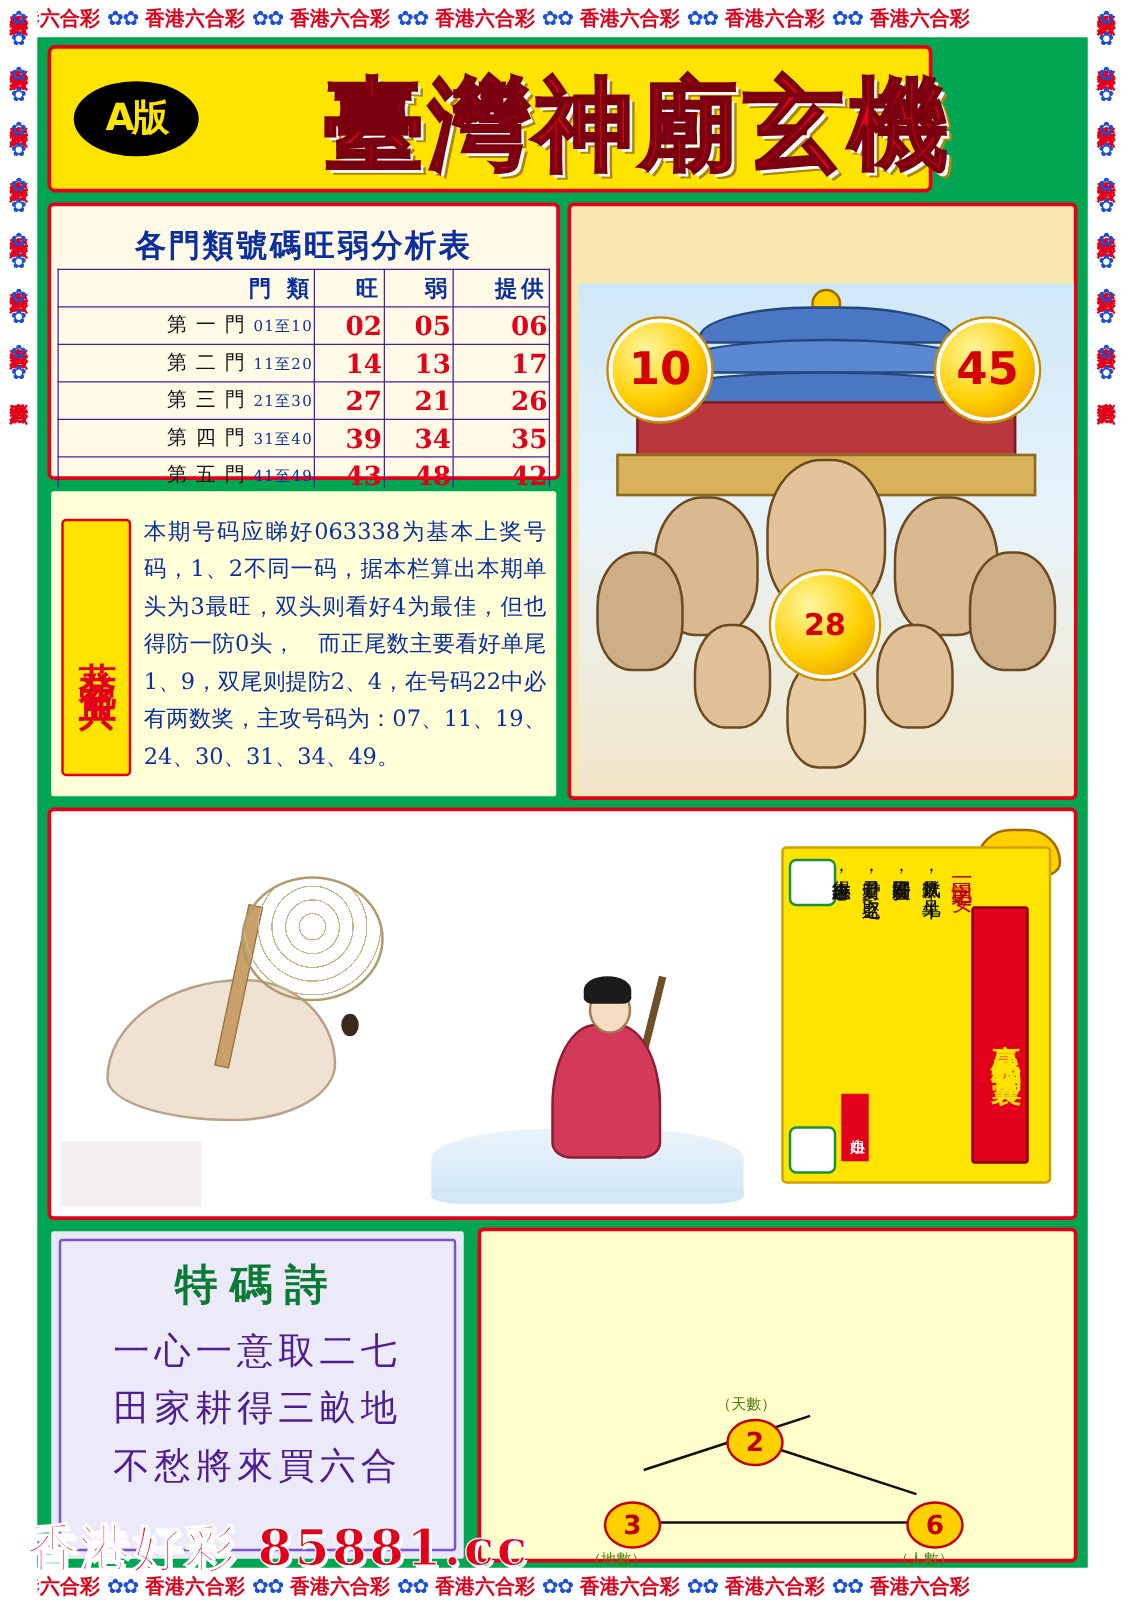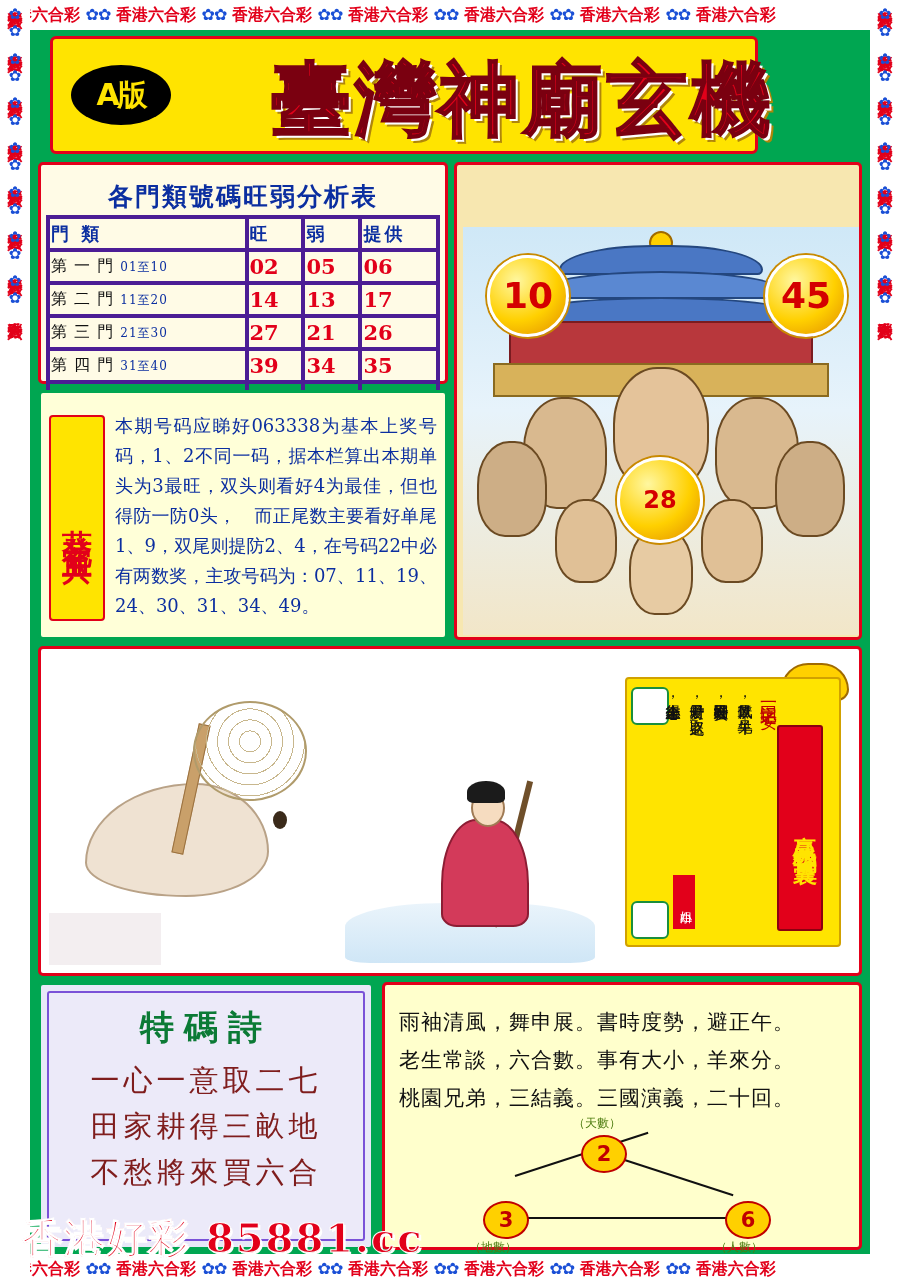--- a/index.html
+++ b/index.html
@@ -35,21 +35,21 @@
   .bdr-seg{display:inline-block;}
   .bdr-dots{color:#1a4fd6;letter-spacing:-1px;}
 
   .inner{
     position:absolute;left:30px;top:30px;width:840px;height:1224px;
     background:#00a651;
   }
 
   
   .title-banner{
-    position:absolute;left:20px;top:6px;width:708px;height:118px;
+    position:absolute;left:8px;top:6px;width:708px;height:118px;
     background:#ffe400;
     border:3px solid #e2001a;
     border-radius:6px;
     box-sizing:border-box;
   }
   .title-badge{
     position:absolute;left:18px;top:26px;width:100px;height:60px;
     background:#000;color:#ffe400;border-radius:50%;
     font-size:30px;font-weight:bold;text-align:center;line-height:60px;
     letter-spacing:-2px;
@@ -73,22 +73,22 @@
     margin:15px 6px 2px 6px;text-align:center;
     font-family:"DejaVu Serif","Liberation Serif",serif;
     font-size:25px;font-weight:bold;color:#0b2ea0;
     letter-spacing:2px;
   }
   table.analysis{
     width:394px;margin:2px auto 0 auto;border-collapse:collapse;
     font-family:"DejaVu Serif","Liberation Serif",serif;
   }
   table.analysis th,table.analysis td{
-    border:4px solid #4c1d95;
-    text-align:left;height:27px;font-size:17px;
+    border:1px solid #4c1d95;
+    text-align:right;height:27px;font-size:17px;
   }
   table.analysis th{color:#0b2ea0;font-size:18px;letter-spacing:3px;}
   table.analysis td.label{color:#111;font-size:16px;letter-spacing:1px;white-space:nowrap;}
   table.analysis td.num{color:#e2001a;font-size:21px;font-weight:bold;}
   .rng{font-size:12px;color:#0b2ea0;}
 
   
   .pic-panel{
     left:424px;top:132px;width:408px;height:478px;
     background:#f7e7b0;border:3px solid #e2001a;border-radius:5px;
@@ -139,21 +139,21 @@
   .god{position:absolute;border-radius:46% 46% 40% 40%;border:2px solid #6b4a22;}
   .ball{
     position:absolute;border-radius:50%;
     background:radial-gradient(circle at 35% 30%,#fff7a0,#ffd000 55%,#e08a00 100%);
     border:3px solid #ffffff;
     box-shadow:0 0 0 2px #c98a00;
     color:#d40000;font-weight:bold;text-align:center;
     font-family:"DejaVu Sans","Liberation Sans",sans-serif;
   }
   .ball.b1{left:24px;top:28px;width:76px;height:76px;line-height:76px;font-size:36px;}
-  .ball.b2{left:302px;top:28px;width:76px;height:76px;line-height:76px;font-size:36px;}
+  .ball.b2{left:286px;top:28px;width:76px;height:76px;line-height:76px;font-size:36px;}
   .ball.b3{left:154px;top:230px;width:80px;height:80px;line-height:80px;font-size:24px;}
 
   
   .kui-panel{
     left:8px;top:360px;width:410px;height:250px;
     background:#ffffd8;border:3px solid #00a651;border-radius:5px;
   }
   .kui-label{
     position:absolute;left:8px;top:22px;width:56px;height:206px;
     background:#ffe400;border:2px solid #e2001a;border-radius:4px;
@@ -280,21 +280,21 @@
     background:#eceaf9;
   }
   .tema-title{
     margin-top:12px;text-align:center;
     font-family:"DejaVu Serif","Liberation Serif",serif;
     font-size:34px;font-weight:bold;color:#0b7a35;letter-spacing:10px;
   }
   .tema-lines{
     margin-top:6px;text-align:center;
     font-family:"DejaVu Serif","Liberation Serif",serif;
-    font-size:29px;color:#7f1d1d;line-height:46px;letter-spacing:4px;
+    font-size:29px;color:#4c1d95;line-height:46px;letter-spacing:4px;
   }
 
   
   .poem-panel{
     left:352px;top:952px;width:480px;height:268px;
     background:#ffffcc;border:3px solid #e2001a;border-radius:5px;
   }
   .poem-lines{
     margin:18px 14px 0 14px;
     font-family:"DejaVu Serif","Liberation Serif",serif;
@@ -516,25 +516,20 @@
         <div class="tema-title">特碼詩</div>
         <div class="tema-lines">
           <div>一心一意取二七</div>
           <div>田家耕得三畝地</div>
           <div>不愁將來買六合</div>
         </div>
       </div>
     </div>
 
     <div class="panel poem-panel">
-      <div class="poem-lines">
-        <div>雨袖清風，舞申展。書時度勢，避正午。</div>
-        <div>老生常談，六合數。事有大小，羊來分。</div>
-        <div>桃園兄弟，三結義。三國演義，二十回。</div>
-      </div>
       <div class="tri-wrap">
         <div class="tri-line" style="left:118px;top:82px;width:244px;"></div>
         <div class="tri-line" style="left:130px;top:40px;width:140px;transform:rotate(-18deg);transform-origin:left center;"></div>
         <div class="tri-line" style="left:215px;top:16px;width:140px;transform:rotate(18deg);transform-origin:left center;"></div>
 
         <div class="node" style="left:196px;top:0px;">2</div>
         <div class="node-lbl" style="left:188px;top:-20px;">（天數）</div>
 
         <div class="node" style="left:98px;top:66px;">3</div>
         <div class="node-lbl" style="left:84px;top:104px;">（地數）</div>

